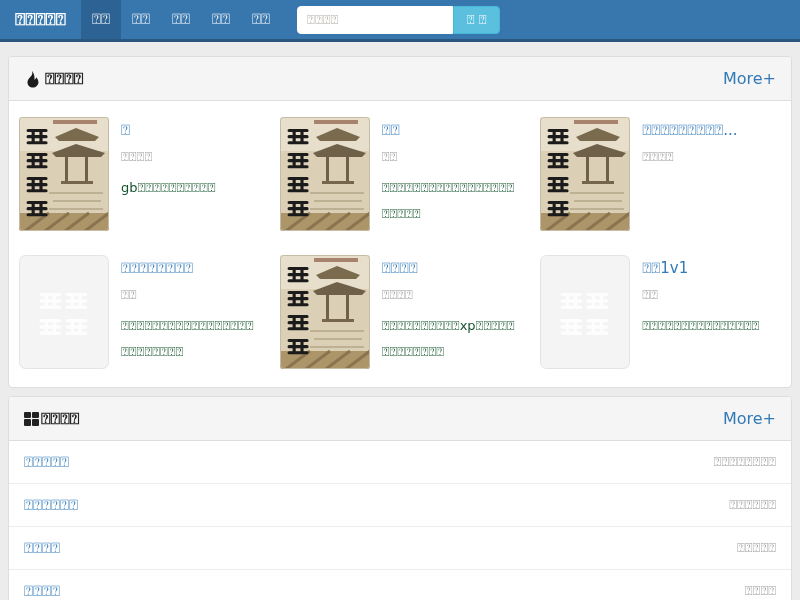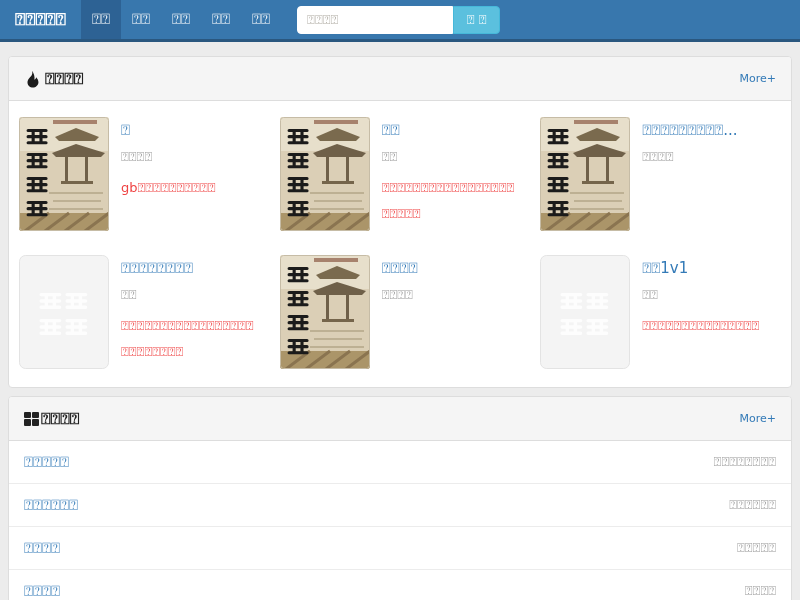--- a/index.html
+++ b/index.html
@@ -52,32 +52,32 @@
     padding: 12px 15px; display: flex; align-items: center;
     justify-content: space-between;
   }
   .panel-title { font-size: 16px; font-weight: bold; color: #222; display: flex; align-items: center; }
   .fire-ic { width: 15px; height: 18px; margin-right: 6px; }
   .grid-ic {
     width: 15px; height: 14px; margin-right: 2px;
     display: grid; grid-template-columns: 7px 7px; grid-template-rows: 6px 7px; gap: 1px;
   }
   .grid-ic b { background: #222; border-radius: 1px; }
-  .more { color: #337ab7; font-size: 11px; text-decoration: none; margin-left: 12px; }
+  .more { color: #337ab7; font-size: 16px; text-decoration: none; margin-left: 12px; }
   
   .cards { display: flex; flex-wrap: wrap; padding: 4px 0 6px 0; }
   .card { width: 33.333%; display: flex; padding: 12px 10px 12px 10px; }
   .cover { width: 90px; height: 114px; flex: 0 0 90px; margin-right: 12px; border-radius: 3px; }
   .card-body { flex: 1; min-width: 0; overflow: hidden; }
   .card-title {
     display: block; color: #337ab7; font-size: 15px; text-decoration: none;
     margin: 4px 0 10px 0; white-space: nowrap; overflow: hidden;
   }
   .card-author { color: #9a9a9a; font-size: 13px; margin-bottom: 10px; }
-  .card-desc  { color: #ef4444; font-size: 13px; line-height: 26px; word-break: break-all; }
+  .card-desc  { color: #14532d; font-size: 13px; line-height: 26px; word-break: break-all; }
   
   .list-row {
     display: flex; justify-content: space-between; align-items: center;
     padding: 12px 15px; border-bottom: 1px solid #ececec;
   }
   .list-row:last-child { border-bottom: none; }
   .list-left { color: #337ab7; font-size: 15px; text-decoration: none; }
   .list-right { color: #9a9a9a; font-size: 13px; }
   .hidden-defs { position: absolute; width: 0; height: 0; }
 </style>
@@ -191,20 +191,21 @@
       </div>
     </div>
 
     <div class="card">
       <svg class="cover" title="暂无封面">
           <use href="#cover-art"></use>
         </svg>
       <div class="card-body">
         <a href="#" class="card-title">⍰⍰⍰⍰</a>
         <div class="card-author">⍰⍰⍰⍰</div>
+        <div class="card-desc">⍰⍰⍰⍰⍰⍰⍰⍰⍰⍰xp⍰⍰⍰⍰⍰⍰⍰⍰⍰⍰⍰⍰⍰</div>
       </div>
     </div>
 
     <div class="card">
       <svg class="cover" title="暂无封面">
           <use href="#cover-blank"></use>
         </svg>
       <div class="card-body">
         <a href="#" class="card-title">⍰⍰1v1</a>
         <div class="card-author">⍰⍰</div>

